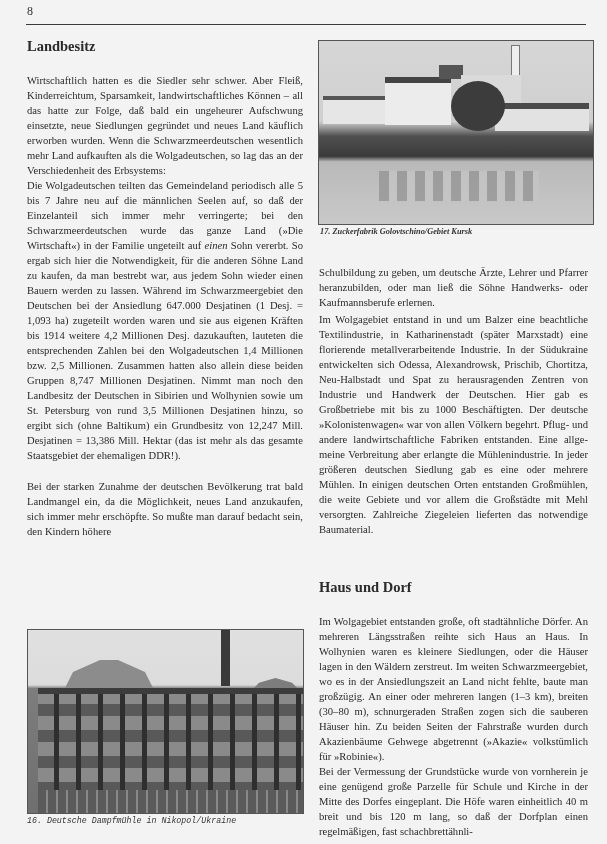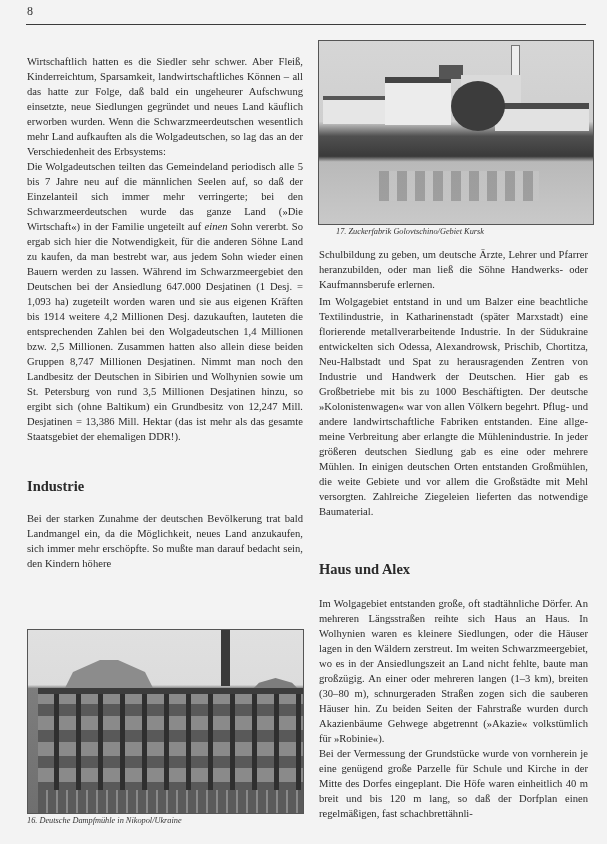--- a/index.html
+++ b/index.html
@@ -68,49 +68,49 @@
   #fig16 .gable2 { position:absolute; left:220px; top:48px; width:55px; height:16px; background:#7d7d7d; clip-path:polygon(0 100%,20% 30%,50% 0,80% 30%,100% 100%); }
   #fig16 .cornice { position:absolute; left:10px; top:58px; width:265px; height:6px; background:#3c3c3c; }
 </style>
 </head>
 <body>
 
 <div class="page-num">8</div>
 <div class="top-rule"></div>
 
 <div class="col col-left">
+  <h2 style="margin-top:2px;">Landbesitz</h2>
   <p style="margin-top:18px;">Wirtschaftlich hatten es die Siedler sehr schwer. Aber Fleiß, Kinderreichtum, Sparsamkeit, landwirtschaftli­ches Können – all das hatte zur Folge, daß bald ein unge­heurer Aufschwung einsetzte, neue Siedlungen gegrün­det und neues Land käuflich erworben wurden. Wenn die Schwarzmeerdeutschen wesentlich mehr Land auf­kauften als die Wolgadeutschen, so lag das an der Ver­schiedenheit des Erbsystems:</p>
   <p>
     <span>Die Wolgadeutschen teilten das Gemeindeland perio­disch alle 5 bis 7 Jahre neu auf die männlichen Seelen auf, so daß der Einzelanteil sich immer mehr verringer­te; bei den Schwarzmeerdeutschen wurde das ganze Land (»Die Wirtschaft«) in der Familie ungeteilt auf </span><em>einen</em><span> Sohn vererbt. So ergab sich hier die Notwendig­keit, für die anderen Söhne Land zu kaufen, da man bestrebt war, aus jedem Sohn wieder einen Bauern wer­den zu lassen. Während im Schwarzmeergebiet den Deutschen bei der Ansiedlung 647.000 Desjatinen (1 Desj. = 1,093 ha) zugeteilt worden waren und sie aus eigenen Kräften bis 1914 weitere 4,2 Millionen Desj. dazukauften, lauteten die entsprechenden Zahlen bei den Wolgadeutschen 1,4 Millionen bzw. 2,5 Millionen. Zusammen hatten also allein diese beiden Gruppen 8,747 Millionen Desjatinen. Nimmt man noch den Landbesitz der Deutschen in Sibirien und Wolhynien sowie um St. Petersburg von rund 3,5 Millionen Desjati­nen hinzu, so ergibt sich (ohne Baltikum) ein Grundbe­sitz von 12,247 Mill. Desjatinen = 13,386 Mill. Hektar (das ist mehr als das gesamte Staatsgebiet der ehemali­gen DDR!).</span>
   </p>
-  <h2 style="margin-top:34px;">Industrie</h2>
   <p style="margin-top:16px;">Bei der starken Zunahme der deutschen Bevölkerung trat bald Landmangel ein, da die Möglichkeit, neues Land anzukaufen, sich immer mehr erschöpfte. So mußte man darauf bedacht sein, den Kindern höhere</p>
 </div>
 
 <div class="figure" id="fig16">
   <div class="chimney"></div>
   <div class="gable1"></div>
   <div class="gable2"></div>
   <div class="facade"></div>
   <div class="cornice"></div>
   <div class="base"></div>
 </div>
-<div class="caption" style="left:27px; top:816px;">16. Deutsche Dampfmühle in Nikopol/Ukraine</div>
+<div class="caption" style="left:27px; top:816px;font-family:Liberation Mono, monospace;">16. Deutsche Dampfmühle in Nikopol/Ukraine</div>
 
 <div class="figure" id="fig17">
   <div class="chimney"></div>
   <div class="bld-left"></div>
   <div class="bld-main"></div>
   <div class="tower"></div>
   <div class="gable"></div>
   <div class="bld-right"></div>
   <div class="tree"></div>
   <div class="refl"></div>
 </div>
-<div class="caption" style="left:336px; top:227px;">17. Zuckerfabrik Golovtschino/Gebiet Kursk</div>
+<div class="caption" style="left:320px; top:227px;font-weight:bold;">17. Zuckerfabrik Golovtschino/Gebiet Kursk</div>
 
-<div class="col col-right" style="top:247px;">
+<div class="col col-right" style="top:265px;">
   <p>Schulbildung zu geben, um deutsche Ärzte, Lehrer und Pfarrer heranzubilden, oder man ließ die Söhne Hand­werks- oder Kaufmannsberufe erlernen.</p>
   <p style="margin-top:2px;">Im Wolgagebiet entstand in und um Balzer eine beacht­liche Textilindustrie, in Katharinenstadt (später Marxstadt) eine florierende metallverarbeitende Indu­strie. In der Südukraine entwickelten sich Odessa, Alex­androwsk, Prischib, Chortitza, Neu-Halbstadt und Spat zu herausragenden Zentren von Industrie und Hand­werk der Deutschen. Hier gab es Großbetriebe mit bis zu 1000 Beschäftigten. Der deutsche »Kolonistenwa­gen« war von allen Völkern begehrt. Pflug- und andere landwirtschaftliche Fabriken entstanden. Eine allge­meine Verbreitung aber erlangte die Mühlenindustrie. In jeder größeren deutschen Siedlung gab es eine oder mehrere Mühlen. In einigen deutschen Orten entstan­den Großmühlen, die weite Gebiete und vor allem die Großstädte mit Mehl versorgten. Zahlreiche Ziegeleien lieferten das notwendige Baumaterial.</p>
-  <h2 style="margin-top:42px;">Haus und Alex</h2>
+  <h2 style="margin-top:42px;">Haus und Dorf</h2>
   <p style="margin-top:18px;">Im Wolgagebiet entstanden große, oft stadtähnliche Dörfer. An mehreren Längsstraßen reihte sich Haus an Haus. In Wolhynien waren es kleinere Siedlun­gen, oder die Häuser lagen in den Wäldern zerstreut. Im weiten Schwarzmeergebiet, wo es in der Ansiedlungs­zeit an Land nicht fehlte, baute man großzügig. An einer oder mehreren langen (1–3 km), breiten (30–80 m), schnurgeraden Straßen zogen sich die sauberen Häuser hin. Zu beiden Seiten der Fahrstraße wurden durch Aka­zienbäume Gehwege abgetrennt (»Akazie« volkstüm­lich für »Robinie«).</p>
   <p style="margin-top:0;">Bei der Vermessung der Grundstücke wurde von vorn­herein je eine genügend große Parzelle für Schule und Kirche in der Mitte des Dorfes eingeplant. Die Höfe waren einheitlich 40 m breit und bis 120 m lang, so daß der Dorfplan einen regelmäßigen, fast schachbrettähnli-</p>
 </div>
 
 </body></html>

